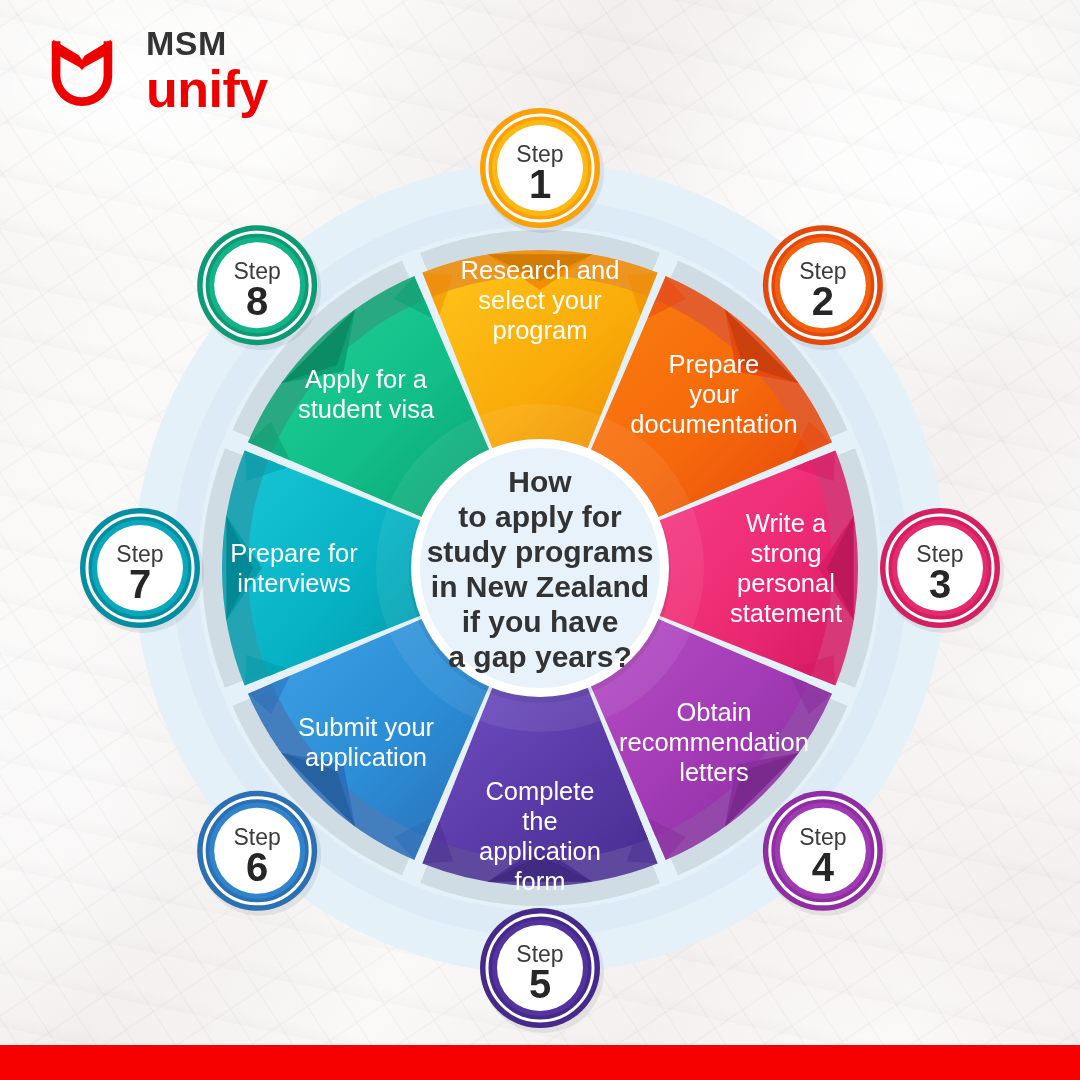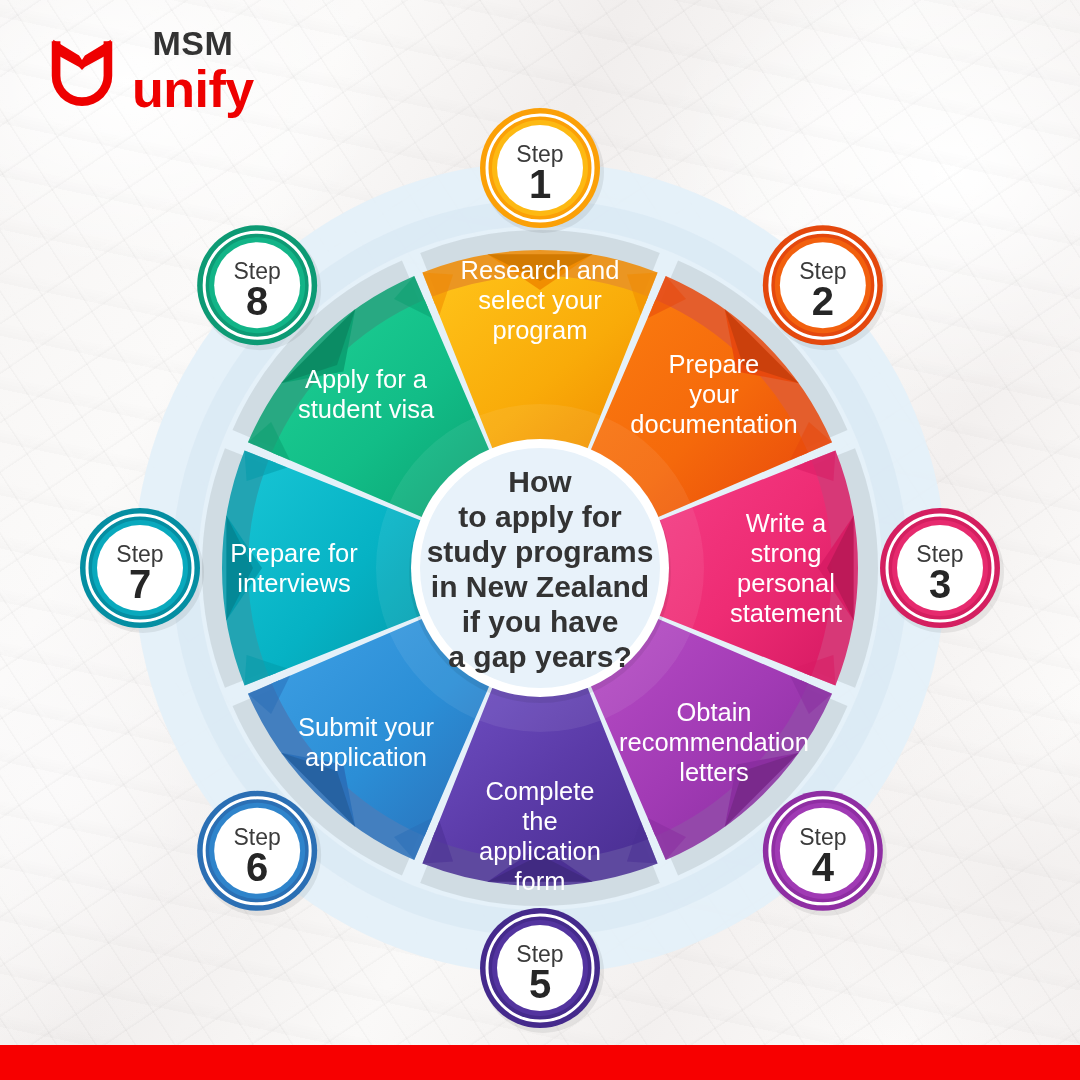--- a/index.html
+++ b/index.html
@@ -24,21 +24,21 @@
     content:"";position:absolute;inset:0;
     background:
       repeating-linear-gradient(57deg, rgba(0,0,0,0.028) 0px, rgba(0,0,0,0.028) 1px, rgba(255,255,255,0.03) 2px, rgba(255,255,255,0) 9px, rgba(0,0,0,0) 33px),
       repeating-linear-gradient(-34deg, rgba(0,0,0,0.022) 0px, rgba(0,0,0,0.022) 1px, rgba(255,255,255,0.035) 3px, rgba(255,255,255,0) 12px, rgba(0,0,0,0) 41px),
       repeating-linear-gradient(12deg, rgba(0,0,0,0.016) 0px, rgba(0,0,0,0.016) 1px, rgba(255,255,255,0) 14px, rgba(0,0,0,0) 52px);
     mix-blend-mode:multiply;
     opacity:.85;
   }
 
   
-  #logo{position:absolute;left:46px;top:30px;display:flex;align-items:center;gap:14px;text-align:center;}
+  #logo{position:absolute;left:46px;top:30px;display:flex;align-items:center;gap:28px;}
   #logo .mark{width:72px;height:72px;}
   #logo .wordmark{display:flex;flex-direction:column;line-height:.82;}
   #logo .msm{font-size:34px;font-weight:bold;color:#333333;letter-spacing:.5px;}
   #logo .unify{font-size:52px;font-weight:bold;color:#ee0000;letter-spacing:-.5px;margin-top:10px;}
 
   
   #wheel-wrap{position:absolute;left:0;top:0;width:1080px;height:1080px;}
   svg#wheel{position:absolute;left:0;top:0;}
 
   .seg-label{

